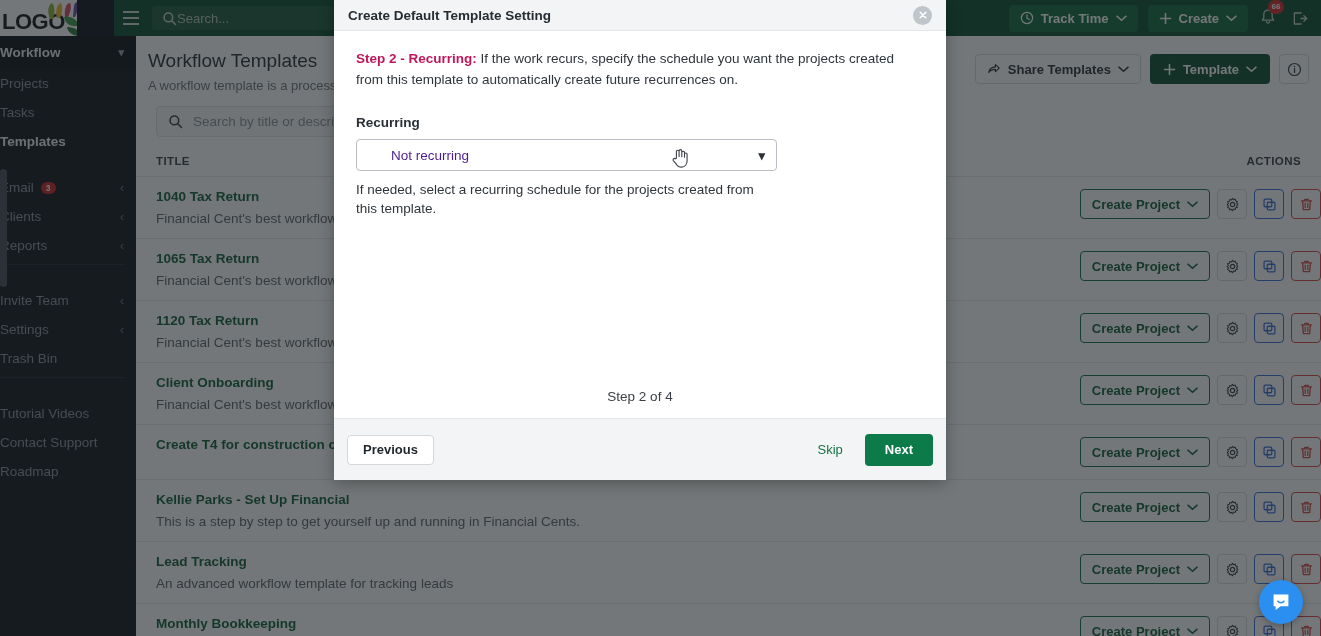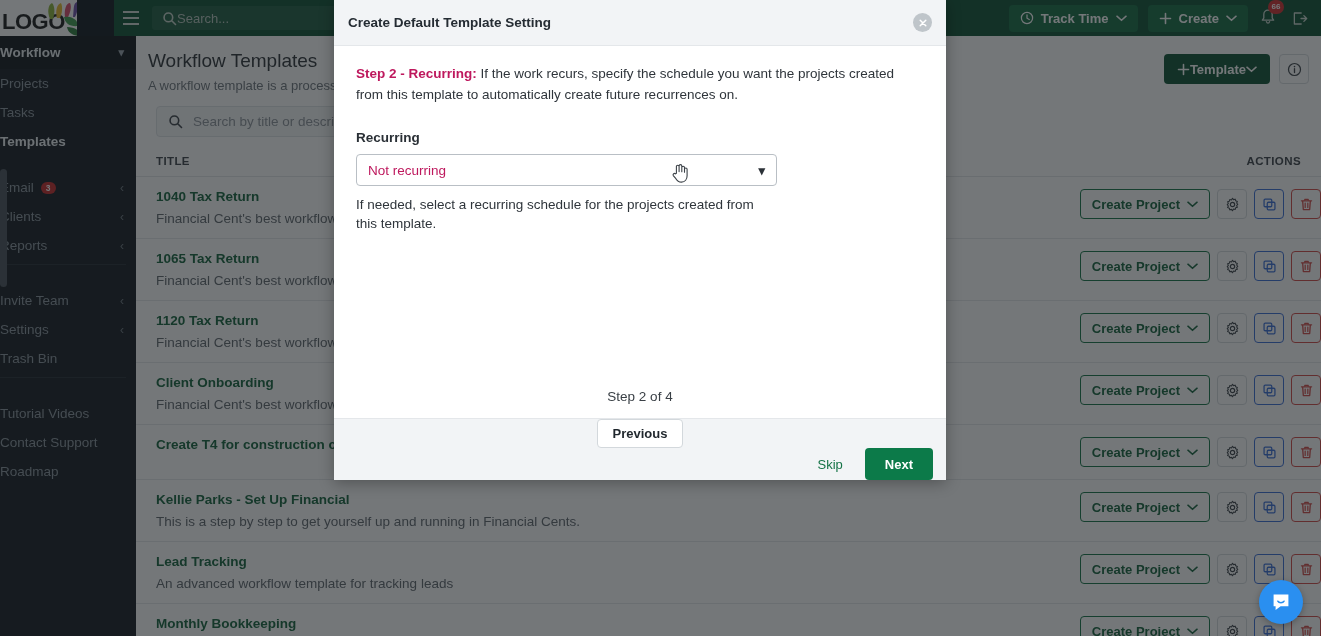--- a/index.html
+++ b/index.html
@@ -105,21 +105,21 @@
   .page-head-right { margin-left: auto; display: flex; align-items: center; gap: 9px; padding-top: 4px; }
   .obtn {
     height: 30px; border: 1px solid #d7dbdf; background: #fff; border-radius: 4px;
     color: #2e3338; font-size: 13px; font-weight: bold; display: flex;
     align-items: center; gap: 7px; padding: 0 11px; cursor: pointer;
     font-family: "Liberation Sans", sans-serif;
   }
   .gbtn2 {
     height: 30px; background: #0d5233; border: 0; border-radius: 4px;
     color: #ffffff; font-size: 13px; font-weight: bold; display: flex;
-    align-items: center; padding: 0 13px; cursor: pointer;
+    align-items: center; gap: 7px; padding: 0 13px; cursor: pointer;
     font-family: "Liberation Sans", sans-serif;
   }
   .ibtn {
     width: 30px; height: 30px; border: 1px solid #d7dbdf; border-radius: 4px;
     background: #fff; display: flex; align-items: center; justify-content: center;
     cursor: pointer;
   }
 
   .searchrow { padding: 13px 12px 10px 20px; }
   .searchbox {
@@ -166,49 +166,49 @@
   }
 
   
   .overlay { position: absolute; inset: 0; background: rgba(24,28,32,0.60); z-index: 40; }
   .modal {
     position: absolute; left: 334px; top: 0; width: 612px; height: 480px;
     background: #ffffff; z-index: 50; display: flex; flex-direction: column;
     box-shadow: 0 3px 14px rgba(0,0,0,0.30);
   }
   .modal-head {
-    height: 46px; background: #f2f4f6; border-bottom: 1px solid #e4e7ea;
+    height: 31px; background: #f2f4f6; border-bottom: 1px solid #e4e7ea;
     display: flex; align-items: center; padding: 0 14px;
   }
   .modal-title { font-size: 13.5px; font-weight: bold; color: #252c33; }
   .close-circle {
     margin-left: auto; width: 19px; height: 19px; border-radius: 50%;
     background: #bfc5ca; display: flex; align-items: center; justify-content: center;
     cursor: pointer;
   }
   .modal-body { flex: 1; padding: 17px 22px 0 22px; position: relative; }
   .step-desc { font-size: 13.5px; color: #2f353b; line-height: 21px; }
   .step-desc b { font-weight: bold; color: #be185d; }
   .field-label { font-size: 13.5px; font-weight: bold; color: #2a3036; margin-top: 25px; }
   .select-wrap {
     margin-top: 9px; width: 421px; height: 32px; border: 1px solid #b9bfc5;
     border-radius: 4px; display: flex; align-items: center; padding: 0 11px;
     position: relative; background: #fff; cursor: pointer;
   }
-  .select-val { font-size: 13.5px; color: #be185d; }
+  .select-val { font-size: 13.5px; color: #4c1d95; margin-left: 23px; }
   .select-chev { margin-left: auto; color: #2b3137; font-size: 13px; font-weight: bold; }
   .cursor-hand { position: absolute; left: 313px; top: 7px; pointer-events: none; }
   .field-help { margin-top: 9px; font-size: 13.5px; color: #2f353b; line-height: 19px; width: 400px; }
   .step-count {
     position: absolute; left: 0; right: 0; bottom: 14px; text-align: center;
     font-size: 13.5px; color: #3a4046;
   }
   .modal-foot {
     height: 62px; background: #f2f4f6; border-top: 1px solid #e4e7ea;
-    display: flex; align-items: center; padding: 0 13px; flex-direction: column;
+    display: flex; align-items: center; padding: 0 13px;
   }
   .prev-btn {
     height: 30px; border: 1px solid #d3d8dc; background: #fff; border-radius: 4px;
     font-size: 13px; font-weight: bold; color: #1f262c; padding: 0 15px;
     cursor: pointer; font-family: "Liberation Sans", sans-serif;
   }
   .foot-right { margin-left: auto; display: flex; align-items: center; gap: 22px; }
   .skip-link { font-size: 13px; color: #157346; cursor: pointer; }
   .next-btn {
     height: 32px; background: #0c7a49; border: 0; border-radius: 4px; color: #fff;
@@ -352,20 +352,29 @@
     <div class="sb-scrollthumb"></div>
   </div>
 
   <div class="main">
     <div class="page-head">
       <div>
         <div class="page-title">Workflow Templates</div>
         <div class="page-sub">A workflow template is a process</div>
       </div>
       <div class="page-head-right">
+        <button class="obtn">
+          <svg width="14" height="14" viewBox="0 0 16 16">
+            <path d="M2 12 C2.8 7.4 6 5.6 9.6 5.5 V3 L14 7 L9.6 11 V8.5 C6.6 8.5 3.8 9.4 2 12 Z" fill="none" stroke="#2e3338" stroke-width="1.35" stroke-linejoin="round"></path>
+          </svg>
+          <span>Share Templates</span>
+          <svg width="11" height="8" viewBox="0 0 12 8">
+            <path d="M1 2 L6 6.5 L11 2" fill="none" stroke="#2e3338" stroke-width="1.6" stroke-linecap="round"></path>
+          </svg>
+        </button>
         <button class="gbtn2">
           <svg width="13" height="13" viewBox="0 0 14 14">
             <path d="M7 1.6 V12.4 M1.6 7 H12.4" stroke="#ffffff" stroke-width="1.7" stroke-linecap="round"></path>
           </svg>
           <span>Template</span>
           <svg width="11" height="8" viewBox="0 0 12 8">
             <path d="M1 2 L6 6.5 L11 2" fill="none" stroke="#ffffff" stroke-width="1.6" stroke-linecap="round"></path>
           </svg>
         </button>
         <div class="ibtn">

